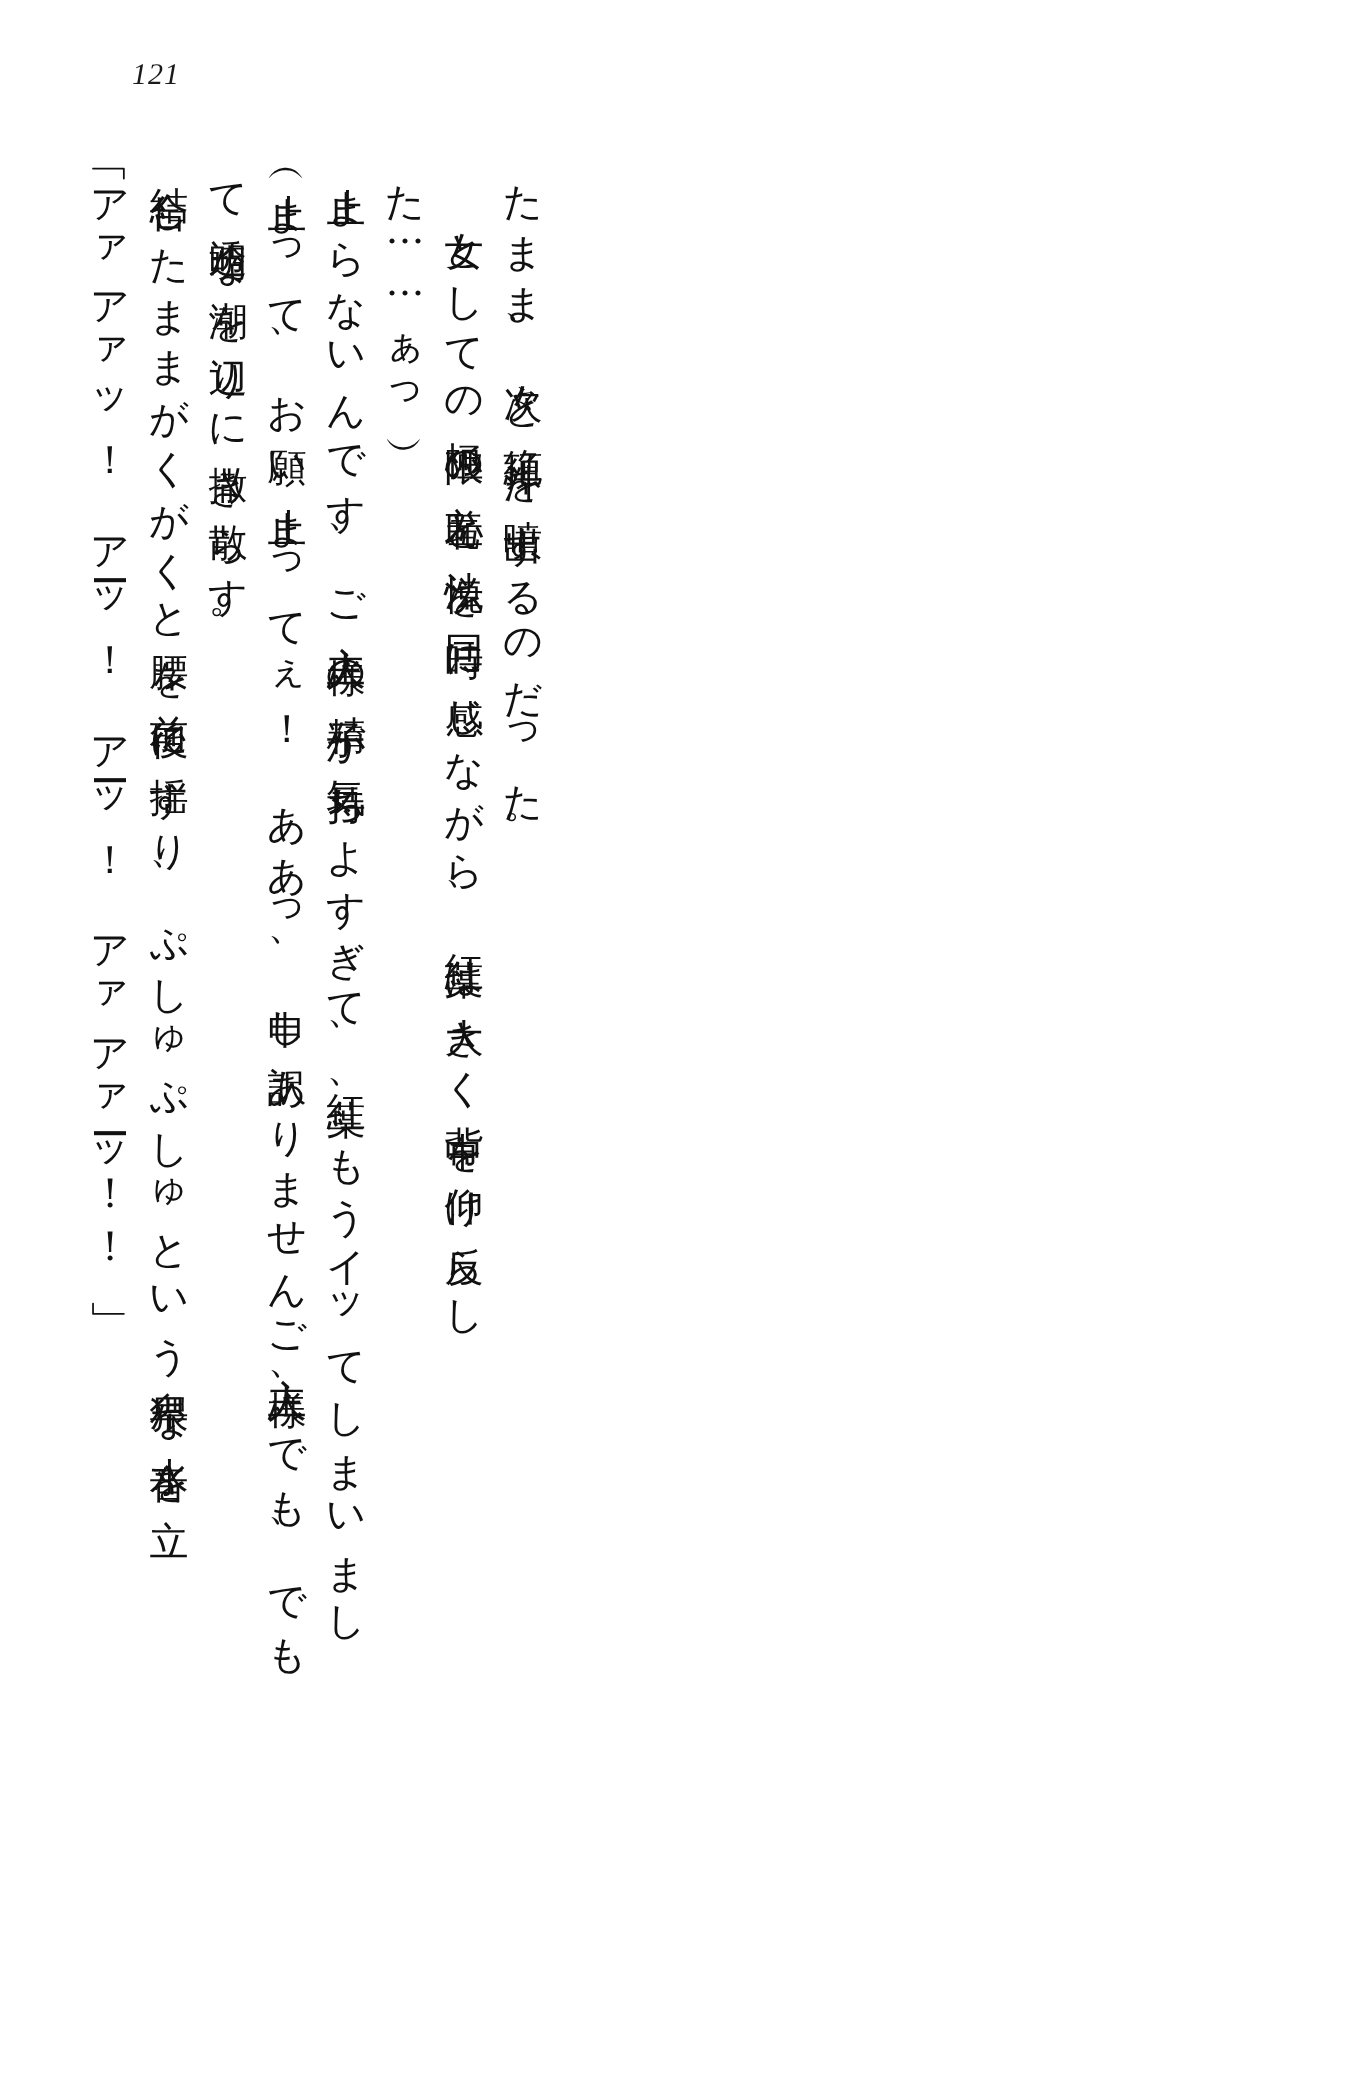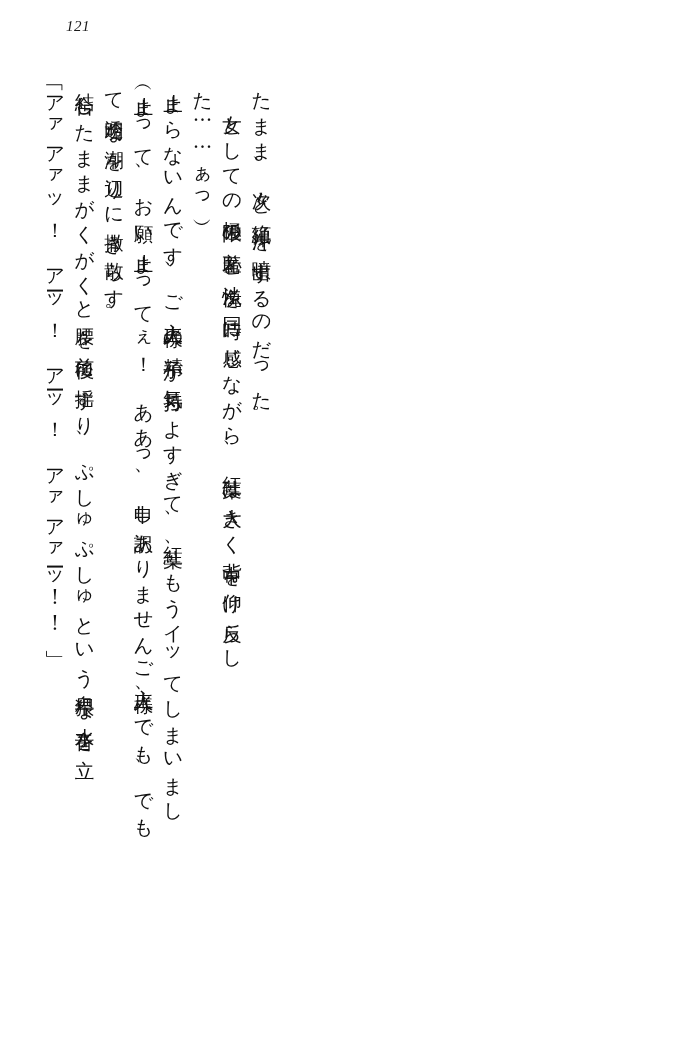--- a/index.html
+++ b/index.html
@@ -17,21 +17,21 @@
 
   #page {
     position: relative;
     width: 683px;
     height: 1050px;
     background: #ffffff;
   }
 
   #page-number {
     position: absolute;
-    top: 18px;
+    top: 30px;
     left: 66px;
     font-size: 15px;
     font-style: italic;
     font-family: "Liberation Serif", "DejaVu Serif", serif;
     color: #1a1a1a;
     letter-spacing: 0.5px;
   }
 
   
   #body-text {

